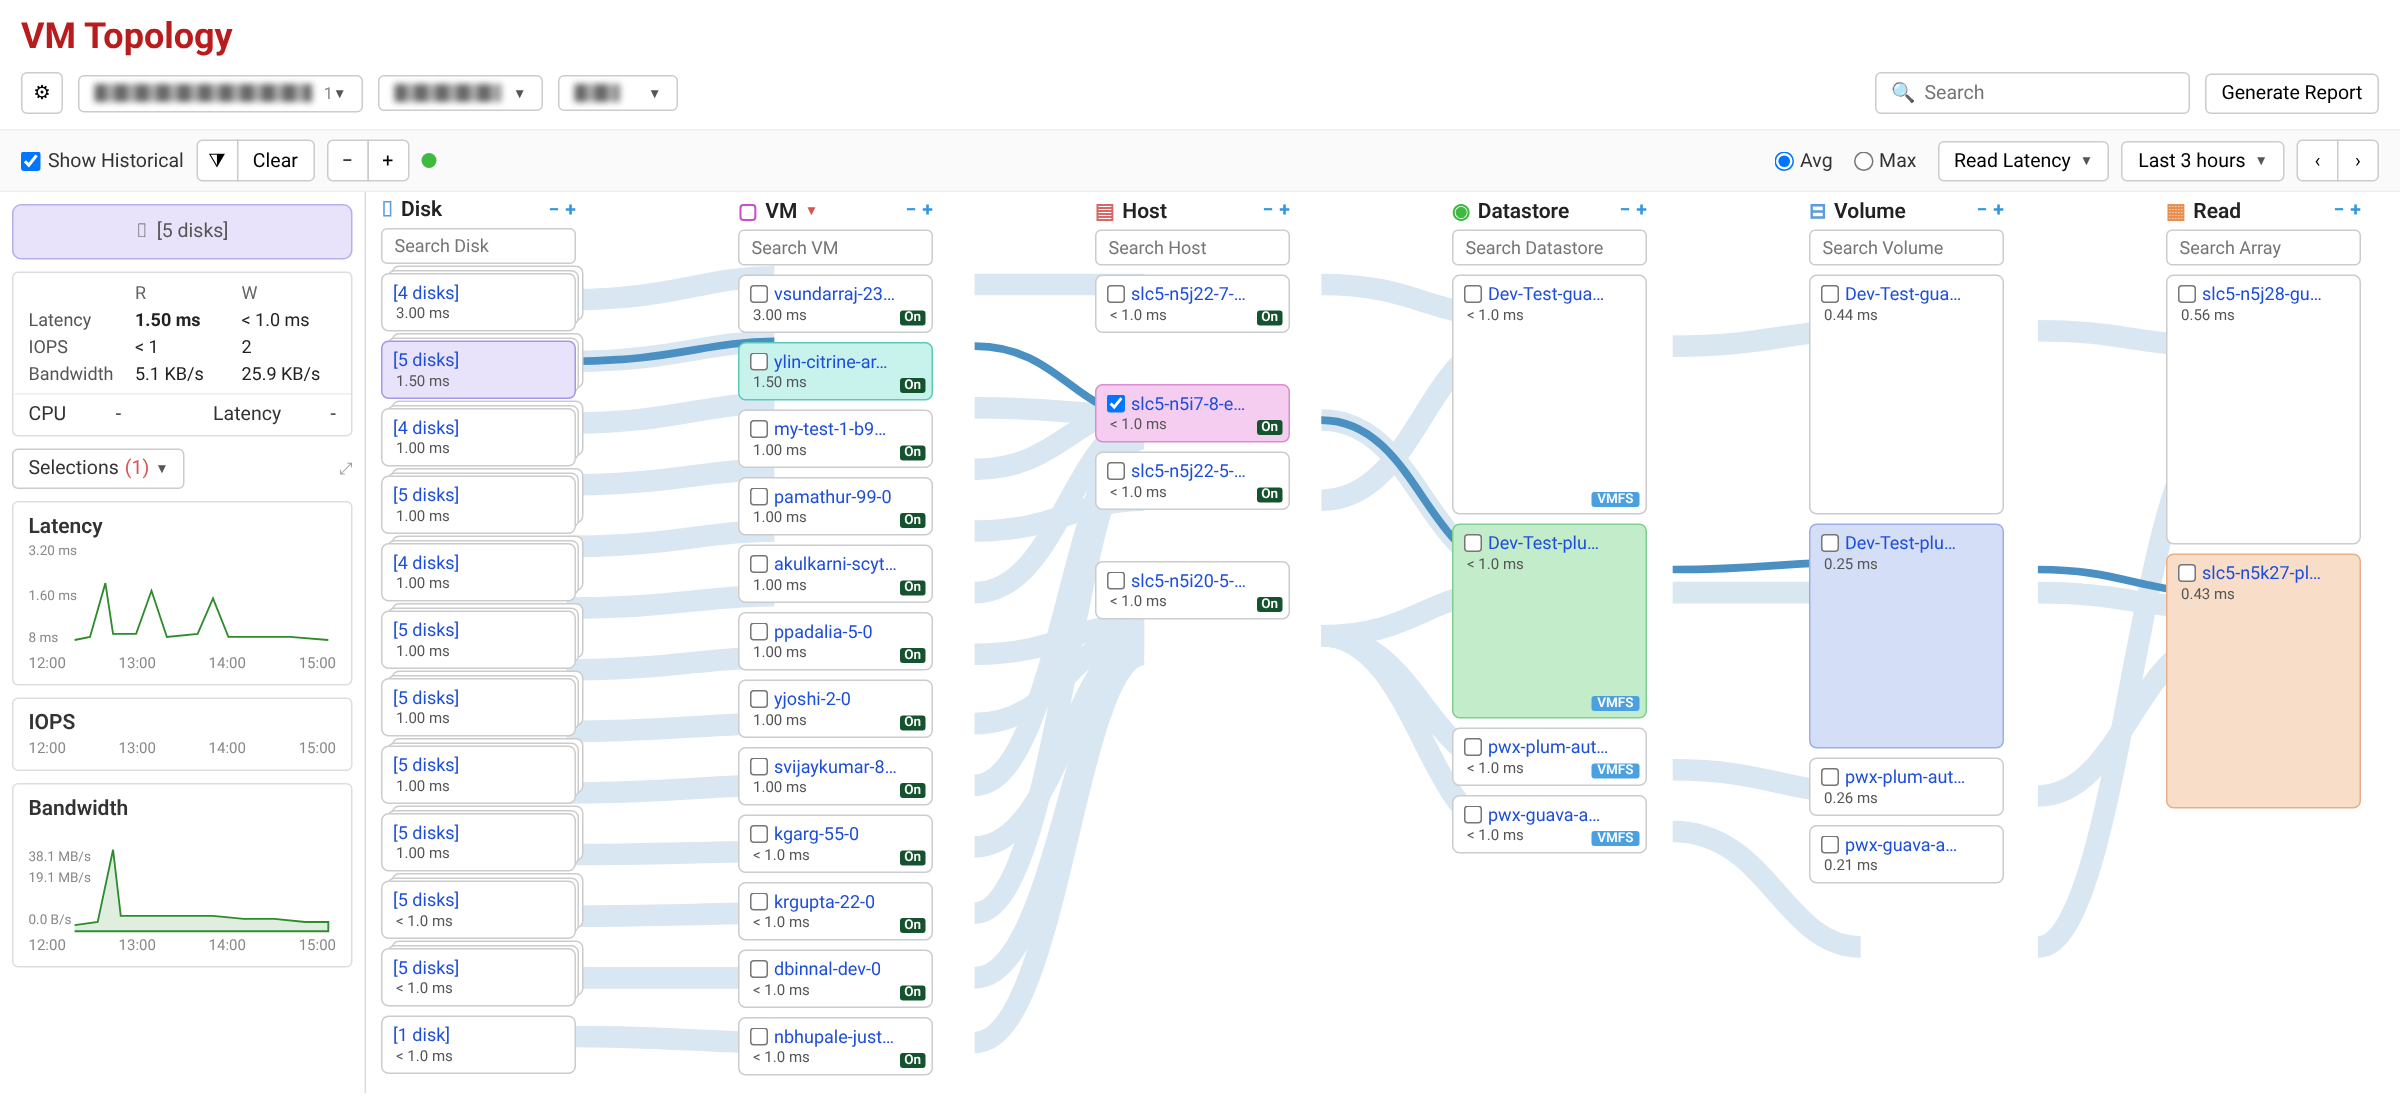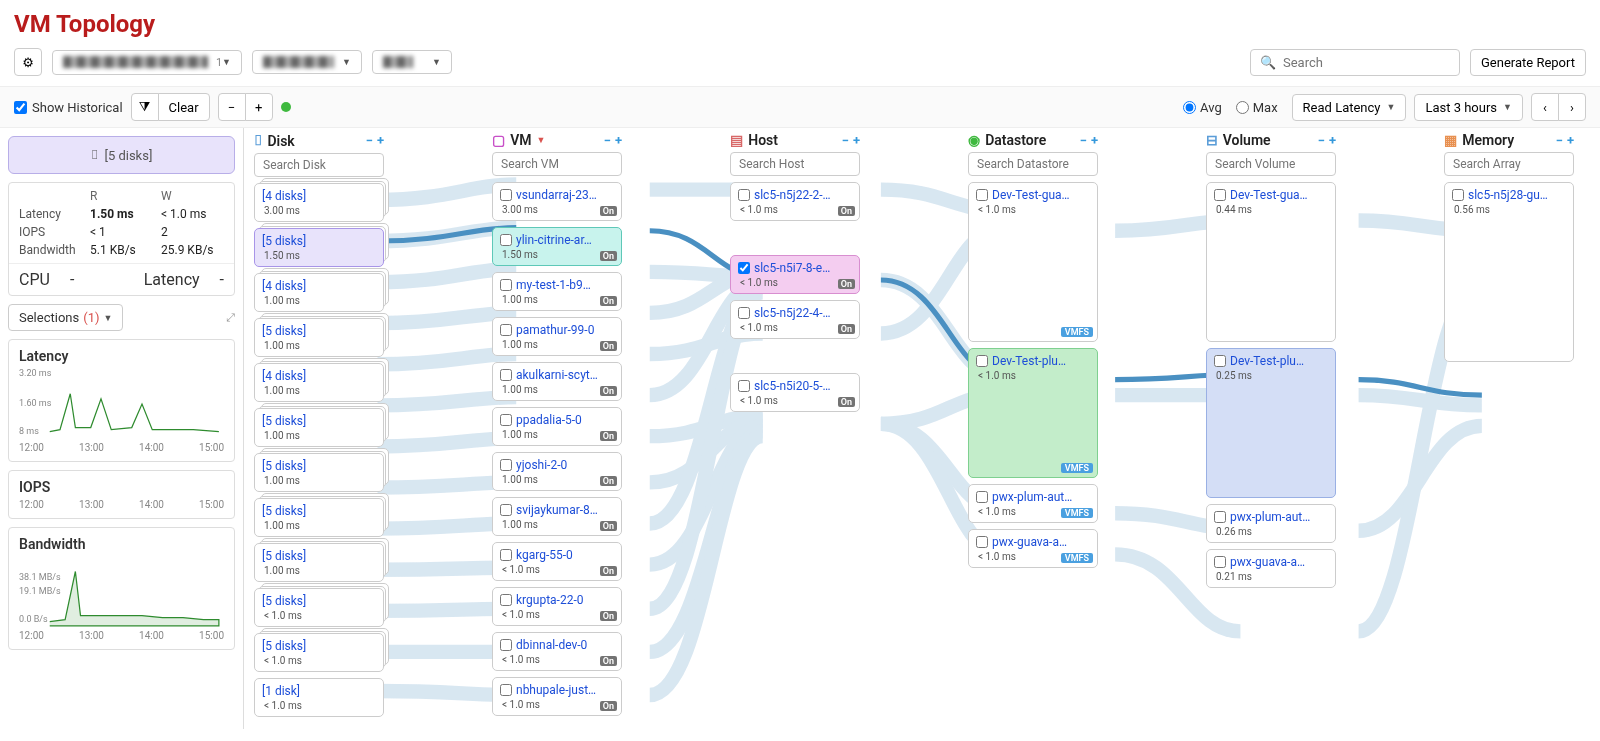--- a/index.html
+++ b/index.html
@@ -27,21 +27,21 @@
 
 
 .sidebar { width: 244px; border-right: 1px solid #ddd; padding: 8px; display: flex; flex-direction: column; gap: 8px; overflow-y: auto; background: #fff; }
 .disk-card { background: #e8e3fb; border: 1px solid #b8aee8; border-radius: 6px; padding: 10px; text-align: center; font-size: 13px; color: #555; display:flex; align-items:center; justify-content:center; gap:6px;}
 .metrics-card { border: 1px solid #ddd; border-radius: 4px; padding: 0; font-size: 12px; }
 .metrics-grid { display: grid; grid-template-columns: 1fr 1fr 1fr; padding: 6px 10px; gap: 4px 8px; }
 .metrics-grid .hdr { text-align: left; color: #666; }
 .metrics-grid .lbl { color: #555; }
 .metrics-grid .val { color: #222; }
 .metrics-grid .bold { font-weight: 700; }
-.cpu-mem { display: flex; border-top: 1px solid #eee; padding: 6px 10px; font-size: 16px; gap: 20px; }
+.cpu-mem { display: flex; border-top: 1px solid #eee; padding: 6px 10px; font-size: 13px; gap: 33px; }
 .selections-row { display: flex; align-items: center; justify-content: space-between; }
 .selections-btn { border: 1px solid #ccc; border-radius: 4px; padding: 5px 10px; font-size: 13px; display: flex; align-items: center; gap: 4px; }
 .sel-count { color: #d9534f; }
 .expand-icon { font-size: 11px; color: #999; cursor: pointer; }
 .chart-card { border: 1px solid #ddd; border-radius: 4px; padding: 8px 10px; }
 .chart-title { font-size: 14px; font-weight: 600; margin-bottom: 4px; }
 .mini-chart { height: 72px; position: relative; }
 .mini-chart svg { width: 100%; height: 100%; }
 .axis-labels { display: flex; justify-content: space-between; font-size: 10px; color: #888; margin-top: 2px; }
 .y-label { position: absolute; font-size: 9px; color: #888; left: 0; }
@@ -62,21 +62,21 @@
 .red-caret { color: #d9534f; font-size: 9px; }
 .col-search { width: 100%; border: 1px solid #ccc; border-radius: 4px; padding: 4px 8px; font-size: 12px; margin-bottom: 6px; }
 .node { border: 1px solid #ccc; border-radius: 5px; padding: 5px 7px; margin-bottom: 6px; font-size: 12px; background: #fff; position: relative; display:flex; flex-direction:column; gap:2px; }
 .node.stacked::before, .node.stacked::after { content:''; position:absolute; border:1px solid #ccc; border-radius:5px; background:#fff; z-index:-1; }
 .node.stacked::before { inset:-3px -3px 3px 3px; }
 .node.stacked::after  { inset:-6px -6px 6px 6px; z-index:-2; }
 .node-row1 { display: flex; align-items: center; gap: 4px; }
 .node-row1 .cb { width: 12px; height: 12px; }
 .node-title { white-space: nowrap; overflow: hidden; text-overflow: ellipsis; max-width: 88px; color: #1d4ed8; }
 .node-metric { color: #555; font-size: 10px; padding-left: 2px; }
-.node .badge-on { position: absolute; right: 4px; bottom: 4px; background: #737373; color: #fff; font-size: 9px; border-radius: 2px; padding: 0 3px; font-weight: 600; }
+.node .badge-on { position: absolute; right: 4px; bottom: 4px; background: #14532d; color: #fff; font-size: 9px; border-radius: 2px; padding: 0 3px; font-weight: 600; }
 .node .badge-vmfs { position: absolute; right: 4px; bottom: 4px; background: #4aa0e0; color: #fff; font-size: 9px; border-radius: 2px; padding: 0 4px; font-weight: 600; }
 .node.sel-purple { background: #e8e3fb; border-color: #a895e8; }
 .node.sel-cyan   { background: #c8f3ed; border-color: #5ec8b8; }
 .node.sel-pink   { background: #f4cdf0; border-color: #d88ed0; }
 .node.sel-green  { background: #c3edca; border-color: #7fd090; }
 .node.sel-blue   { background: #d4def6; border-color: #9ab0e4; }
 .node.sel-orange { background: #f8ddc9; border-color: #e8b088; }
 .node.tall { height: 160px; }
 .node.tall2 { height: 130px; }
 .node.tall3 { height: 150px; }
@@ -500,37 +500,37 @@
         <div class="col-header-actions">
           <span class="minus">−</span>
           <span class="plus">+</span>
         </div>
       </div>
       <input class="col-search" placeholder="Search Host" style="">
       <div id="nodes-host">
           <div class="node" style="margin-bottom: 34px;">
             <div class="node-row1">
               <input type="checkbox" class="cb" style="">
-              <span class="node-title">slc5-n5j22-2-…</span>
+              <span class="node-title">slc5-n5j22-7-…</span>
             </div>
             <div class="node-metric">&lt; 1.0 ms</div>
             <span class="badge-on">On</span>
           </div>
           <div class="node sel-pink">
             <div class="node-row1">
               <input type="checkbox" class="cb" checked="" style="">
               <span class="node-title">slc5-n5i7-8-e…</span>
             </div>
             <div class="node-metric">&lt; 1.0 ms</div>
             <span class="badge-on">On</span>
           </div>
           <div class="node" style="margin-bottom: 34px;">
             <div class="node-row1">
               <input type="checkbox" class="cb" style="">
-              <span class="node-title">slc5-n5j22-4-…</span>
+              <span class="node-title">slc5-n5j22-5-…</span>
             </div>
             <div class="node-metric">&lt; 1.0 ms</div>
             <span class="badge-on">On</span>
           </div>
           <div class="node">
             <div class="node-row1">
               <input type="checkbox" class="cb" style="">
               <span class="node-title">slc5-n5i20-5-…</span>
             </div>
             <div class="node-metric">&lt; 1.0 ms</div>
@@ -623,32 +623,39 @@
               <span class="node-title">pwx-guava-a…</span>
             </div>
             <div class="node-metric">0.21 ms</div>
           </div>
         </div>
     </div>
 
     <div class="col c-arr">
       <div class="col-header">
         <span style="color:#e89050">▦</span>
-        <span>Memory</span>
+        <span>Read</span>
         <div class="col-header-actions">
           <span class="minus">−</span>
           <span class="plus">+</span>
         </div>
       </div>
       <input class="col-search" placeholder="Search Array" style="">
       <div id="nodes-arr">
           <div class="node tall-arr">
             <div class="node-row1">
               <input type="checkbox" class="cb" style="">
               <span class="node-title">slc5-n5j28-gu…</span>
             </div>
             <div class="node-metric">0.56 ms</div>
           </div>
+          <div class="node sel-orange tall-arr2">
+            <div class="node-row1">
+              <input type="checkbox" class="cb" style="">
+              <span class="node-title">slc5-n5k27-pl…</span>
+            </div>
+            <div class="node-metric">0.43 ms</div>
+          </div>
         </div>
     </div>
 
   </div>
 </div>
 
 </body></html>

